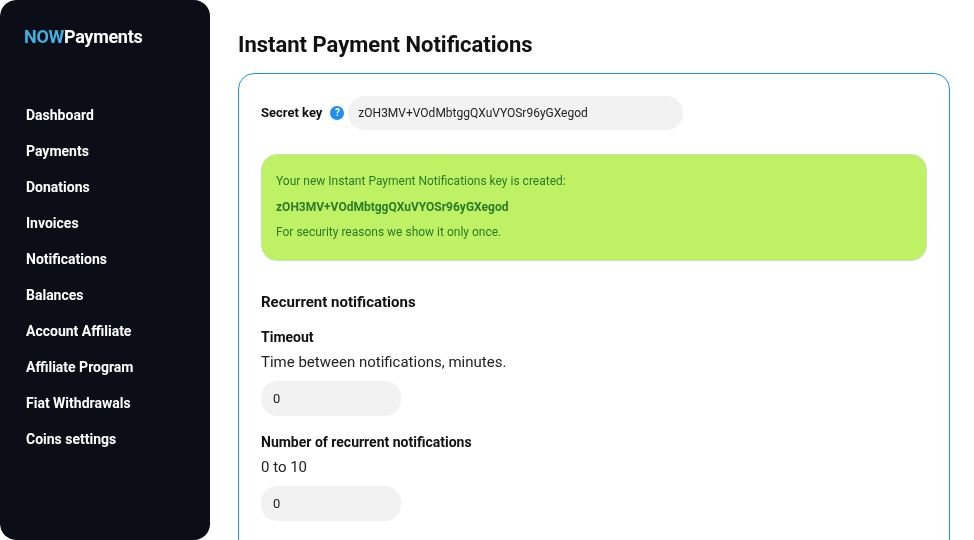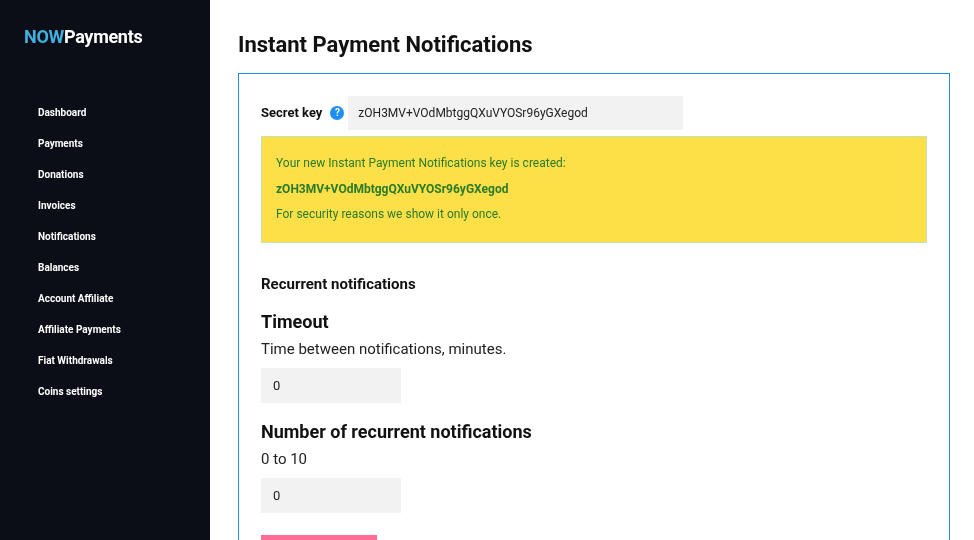--- a/index.html
+++ b/index.html
@@ -1,61 +1,61 @@
 <!DOCTYPE html>
 <html><head>
   <meta charset="utf-8">
   <style>
-    * { margin: 0; padding: 0; box-sizing: border-box; }
+    * { margin: 0; padding: 0; box-sizing: border-box; border-radius: 16px; }
     body { font-family: -apple-system, BlinkMacSystemFont, "Segoe UI", Roboto, Helvetica, Arial, sans-serif; background: #fff; width: 974px; height: 540px; overflow: hidden; display: flex; }
     
     .sidebar { width: 210px; background: #0b0e17; color: #fff; padding: 26px 0 20px 0; flex-shrink: 0; }
     .logo { padding: 0 24px 30px 24px; font-size: 18px; font-weight: 700; letter-spacing: -0.3px; }
     .logo-now { color: #3fb0e0; }
     .logo-pay { color: #fff; }
     .nav { list-style: none; padding: 20px 0 0 0; }
-    .nav-item { padding: 10px 38px; font-size: 10px; font-weight: 700; color: #fff; cursor: pointer; }
+    .nav-item { padding: 10px 26px; font-size: 14px; font-weight: 700; color: #fff; cursor: pointer; }
     .nav-item.active { color: #ff3a7a; }
 
     .main { flex: 1; padding: 32px 24px 0 28px; overflow: hidden; }
     .page-title { font-size: 22px; font-weight: 700; color: #111; margin-bottom: 16px; }
 
     .card { border: 1px solid #1f8ef1; padding: 22px 22px 20px 22px; }
 
     .field-label { font-size: 13px; font-weight: 700; color: #111; display: inline-flex; align-items: center; gap: 8px; margin-bottom: 12px; }
     .help-icon { width: 14px; height: 14px; border-radius: 50%; background: #1f8ef1; color: #fff; font-size: 10px; font-weight: 700; display: inline-flex; align-items: center; justify-content: center; }
 
     .text-input { width: 335px; background: #f2f2f2; border: none; padding: 10px 10px; font-size: 12px; color: #222; font-family: inherit; }
 
-    .alert { background: #fde047; border: 1px solid #c7e2b2; padding: 16px 14px; margin-top: 4px; font-size: 12px; color: #2a7a2a; line-height: 1.8; }
+    .alert { background: #bef264; border: 1px solid #c7e2b2; padding: 16px 14px; margin-top: 22px; font-size: 12px; color: #2a7a2a; line-height: 1.8; }
     .alert-key { font-weight: 700; display: block; margin: 4px 0; }
 
     .section-label { font-size: 15px; font-weight: 700; color: #111; margin-top: 32px; }
-    .sub-label { font-size: 18px; font-weight: 700; color: #111; margin-top: 18px; }
+    .sub-label { font-size: 14px; font-weight: 700; color: #111; margin-top: 18px; }
     .help-text { font-size: 15px; color: #222; margin-top: 8px; }
     .num-input { width: 140px; background: #f2f2f2; border: none; padding: 10px 12px; font-size: 13px; color: #222; margin-top: 10px; font-family: inherit; }
 
     .save-btn { margin-top: 22px; background: #ff6b95; color: #fff; border: none; padding: 10px 18px; font-size: 12px; font-weight: 700; cursor: pointer; }
   </style>
 </head>
 <body>
 
 <aside class="sidebar">
   <div class="logo">
     <span class="logo-now">NOW</span><span class="logo-pay">Payments</span>
   </div>
   <ul class="nav">
     <li class="nav-item"><span>Dashboard</span></li>
     <li class="nav-item"><span>Payments</span></li>
     <li class="nav-item"><span>Donations</span></li>
     <li class="nav-item"><span>Invoices</span></li>
     <li class="nav-item"><span>Notifications</span></li>
     <li class="nav-item"><span>Balances</span></li>
     <li class="nav-item"><span>Account Affiliate</span></li>
-    <li class="nav-item"><span>Affiliate Payments</span></li>
+    <li class="nav-item"><span>Affiliate Program</span></li>
     <li class="nav-item"><span>Fiat Withdrawals</span></li>
     <li class="nav-item"><span>Coins settings</span></li>
   </ul>
 </aside>
 
 <main class="main">
   <h1 class="page-title">Instant Payment Notifications</h1>
 
   <div class="card">
 

